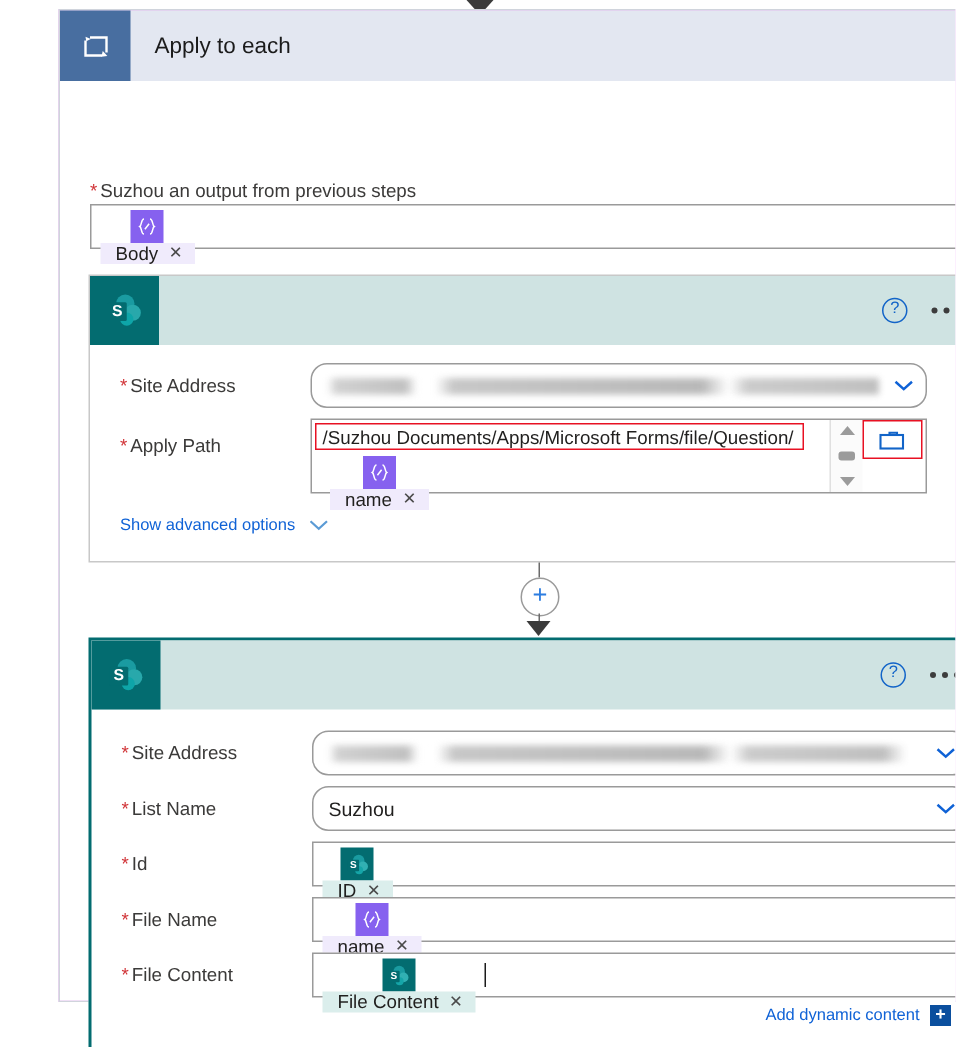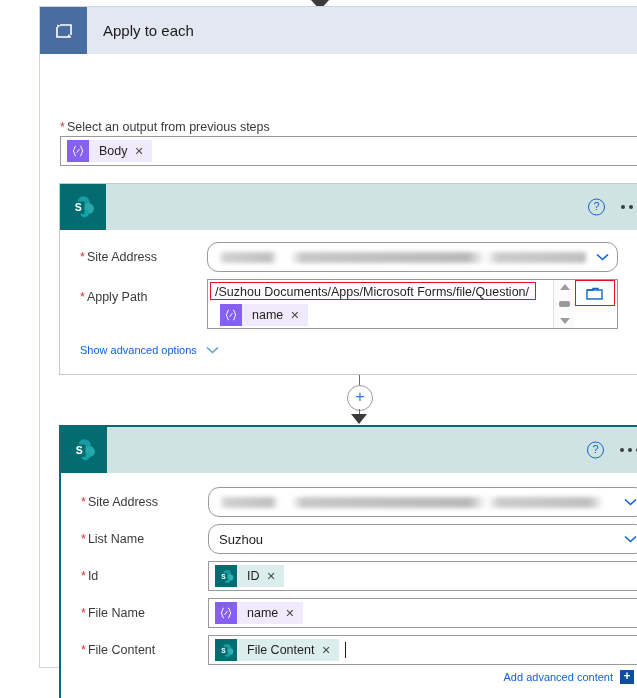--- a/index.html
+++ b/index.html
@@ -117,20 +117,21 @@
     padding-left: 6px;
   }
 
   
   .chip {
     display: inline-flex;
     align-items: center;
     height: 22px;
     font-size: 12.5px;
     white-space: nowrap;
+    flex-direction: column;
   }
   .chip .chip-icon {
     width: 22px; height: 22px;
     display: flex;
     align-items: center;
     justify-content: center;
     flex: none;
   }
   .chip .chip-text {
     padding: 0 8px 0 10px;
@@ -403,21 +404,21 @@
       <div class="ellipsis-menu">
         <i></i>
           <i></i>
           <i></i>
       </div>
     </div>
 
     <div class="scope-body">
 
       <div class="scope-field-label req-label">
-        <span class="star">*</span><span>Select an output from previous steps</span>
+        <span class="star">*</span><span>Suzhou an output from previous steps</span>
       </div>
 
       <div class="scope-input">
         <span class="chip expr">
           <span class="chip-icon">
             <svg width="14" height="14" viewBox="0 0 14 14">
               <path d="M5 2 C3 2 3.6 6.2 2.2 7 C3.6 7.8 3 12 5 12" fill="none" stroke="#ffffff" stroke-width="1"></path>
               <path d="M9 2 C11 2 10.4 6.2 11.8 7 C10.4 7.8 11 12 9 12" fill="none" stroke="#ffffff" stroke-width="1"></path>
               <path d="M8.4 5.2 L5.6 8.8" stroke="#ffffff" stroke-width="1"></path>
             </svg>
@@ -626,21 +627,21 @@
               </span>
               <span class="chip-text">
                 <span>File Content</span>
                 <span class="chip-x">✕</span>
               </span>
             </span>
             <span class="text-caret"></span>
           </div>
 
           <div class="dyn-link" style="right:14px; top:196px;">
-            <span class="blue-link">Add advanced content</span>
+            <span class="blue-link">Add dynamic content</span>
             <span class="plus-badge">+</span>
             <span class="caret-line"></span>
           </div>
 
         </div>
       </div>
 
     </div>
   </div>
 </div>

